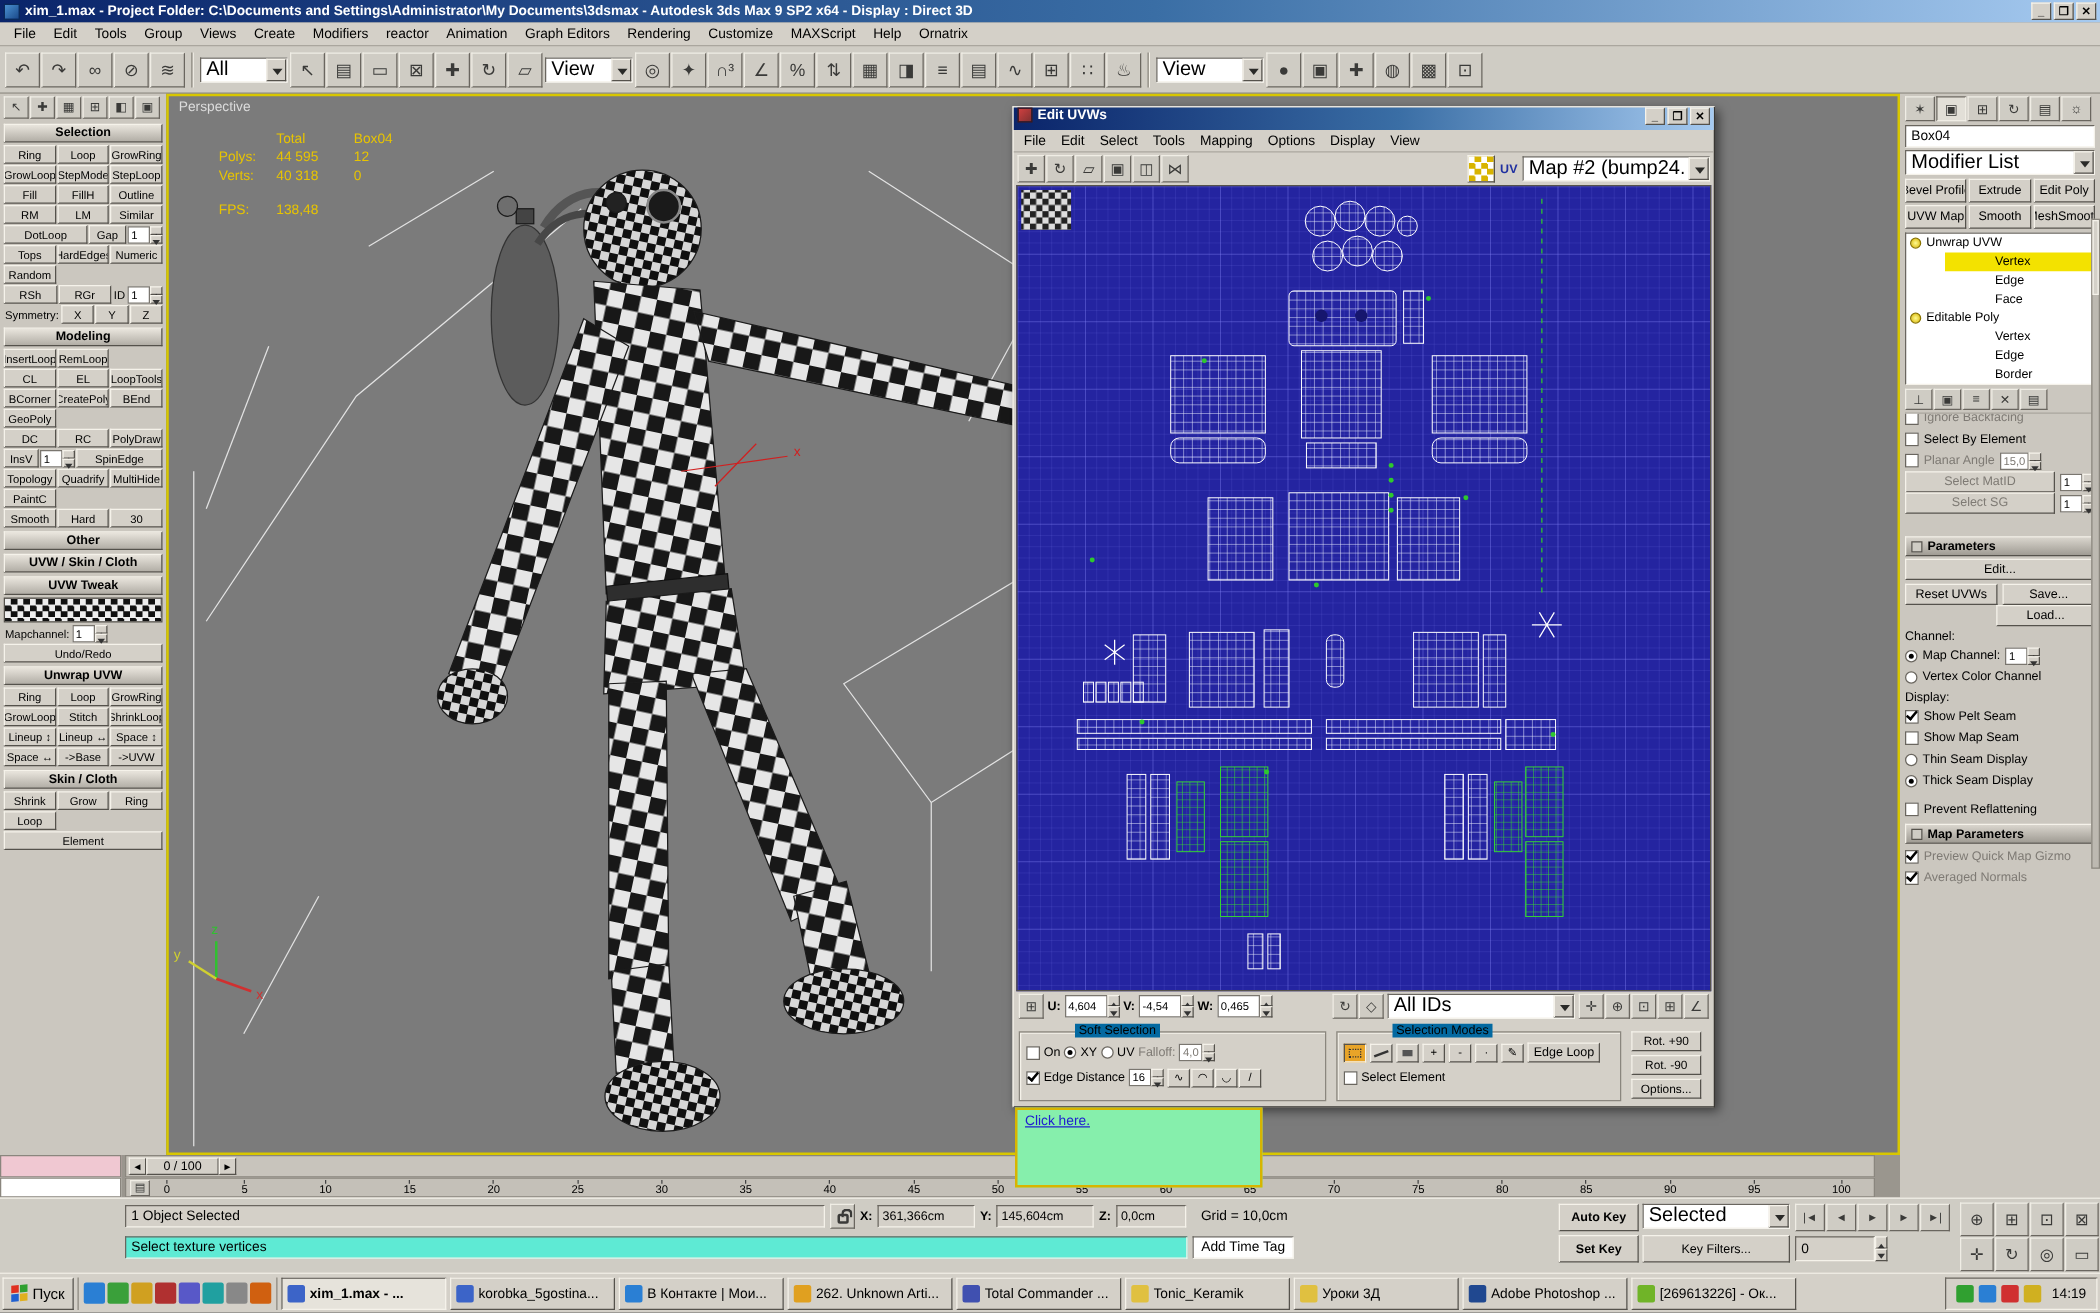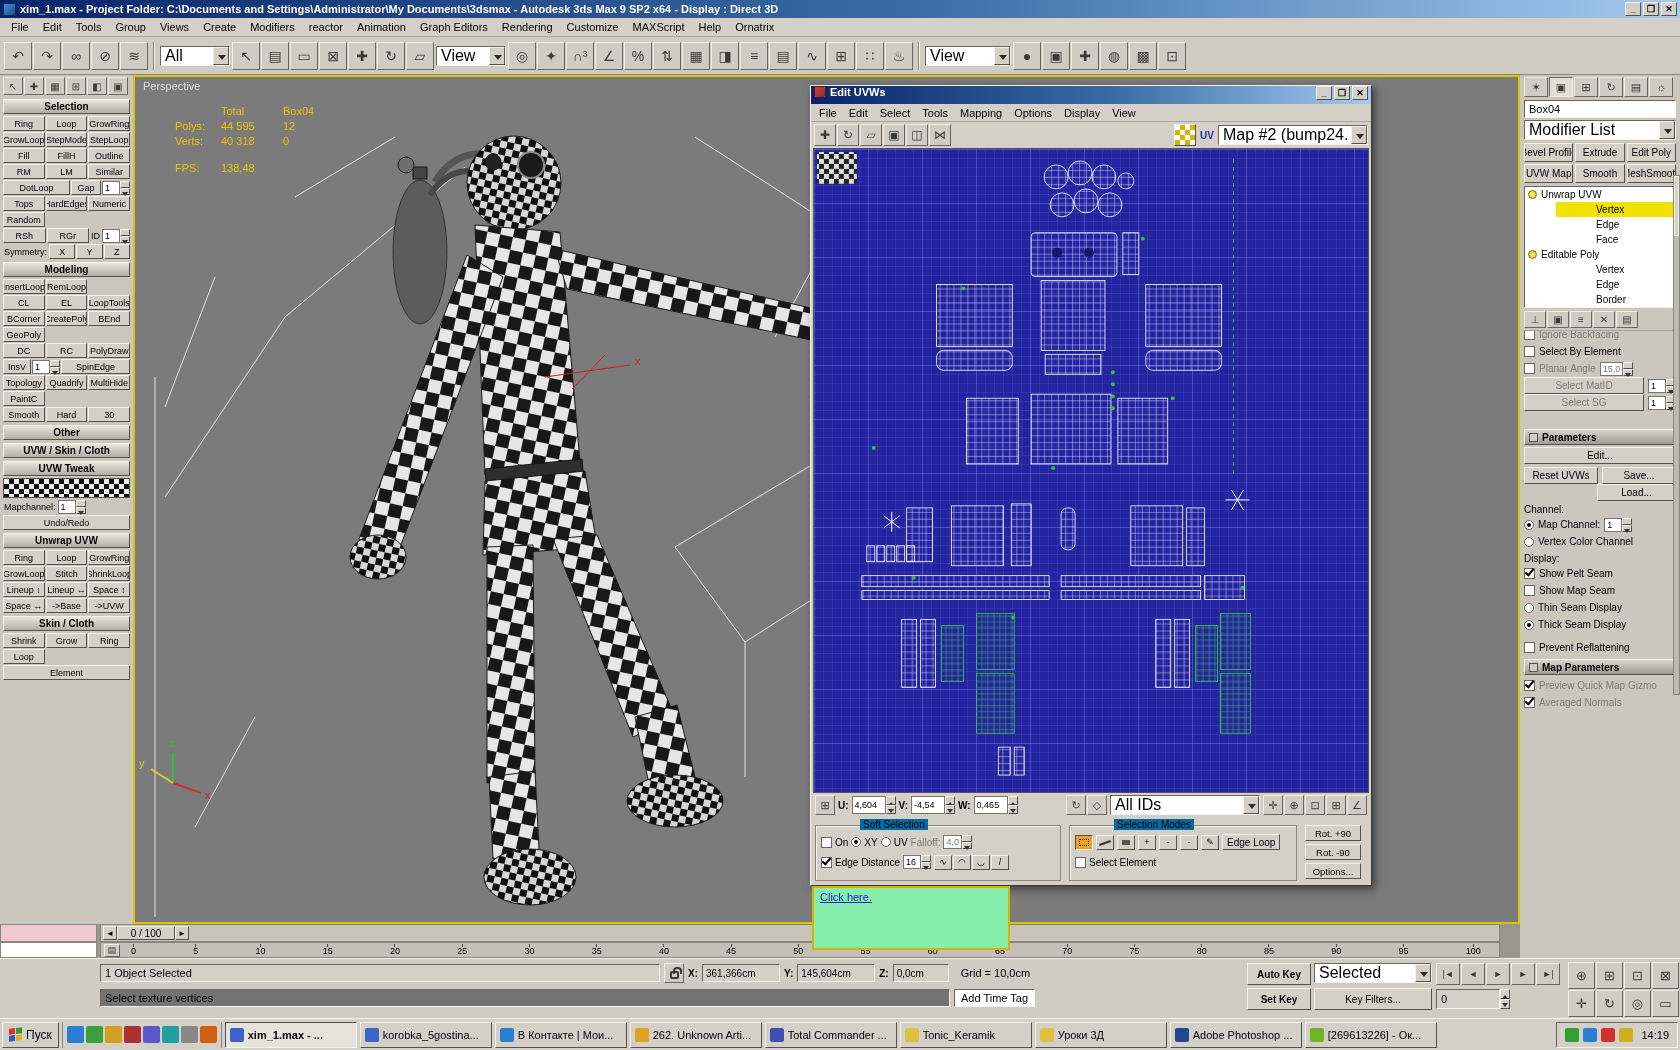--- a/index.html
+++ b/index.html
@@ -93,21 +93,21 @@
   .tick{display:flex;flex-direction:column;align-items:center;font-size:9px;line-height:9px;}
   .tick i{width:1px;height:3px;background:#444;}
   
   #sbar{position:absolute;left:0;top:958px;width:1680px;height:60px;background:#cfccc4;border-top:1px solid #f5f2ea;}
   .sb-row{position:absolute;left:100px;height:20px;display:flex;align-items:center;gap:4px;}
   .r1{top:4px;} .r2{top:29px;}
   .selbox{width:560px;height:18px;background:#d4d0c8;border:1px solid;border-color:#6a665f #f5f2ea #f5f2ea #6a665f;display:flex;align-items:center;padding:0 4px;}
   .coordlbl{font-weight:bold;font-size:10px;}
   .cval{height:18px;background:#d4d0c8;border:1px solid;border-color:#6a665f #f5f2ea #f5f2ea #6a665f;display:flex;align-items:center;padding:0 3px;font-size:10px;}
   .wx{width:78px;} .wz{width:56px;}
-  .promptbox{width:850px;height:18px;background:#737373;border:1px solid;border-color:#6a665f #f5f2ea #f5f2ea #6a665f;display:flex;align-items:center;padding:0 4px;}
+  .promptbox{width:850px;height:18px;background:#5eead4;border:1px solid;border-color:#6a665f #f5f2ea #f5f2ea #6a665f;display:flex;align-items:center;padding:0 4px;}
   .addtag{height:18px;background:#fff;border:1px solid;border-color:#6a665f #f5f2ea #f5f2ea #6a665f;display:flex;align-items:center;padding:0 6px;}
   .keys{position:absolute;left:1247px;top:4px;display:grid;grid-template-columns:64px 118px;grid-auto-rows:22px;gap:3px;}
   .akey,.skey{font-weight:bold;}
   .transport{position:absolute;left:1436px;top:4px;display:flex;gap:1px;}
   .transport .ticon{width:24px;height:22px;font-size:9px;}
   .framebox{position:absolute;left:1436px;top:30px;display:flex;height:20px;}
   .fval{width:64px;background:#d4d0c8;border:1px solid;border-color:#6a665f #f5f2ea #f5f2ea #6a665f;display:flex;align-items:center;padding:0 4px;}
   .nav{position:absolute;left:1568px;top:3px;width:110px;display:grid;grid-template-columns:repeat(4,27px);grid-auto-rows:27px;gap:1px;}
   .nav .ticon{width:27px;height:27px;font-size:13px;}
   .lockglyph{width:9px;height:8px;border:2px solid #3a3a38;border-radius:2px;position:relative;margin-top:4px;}

